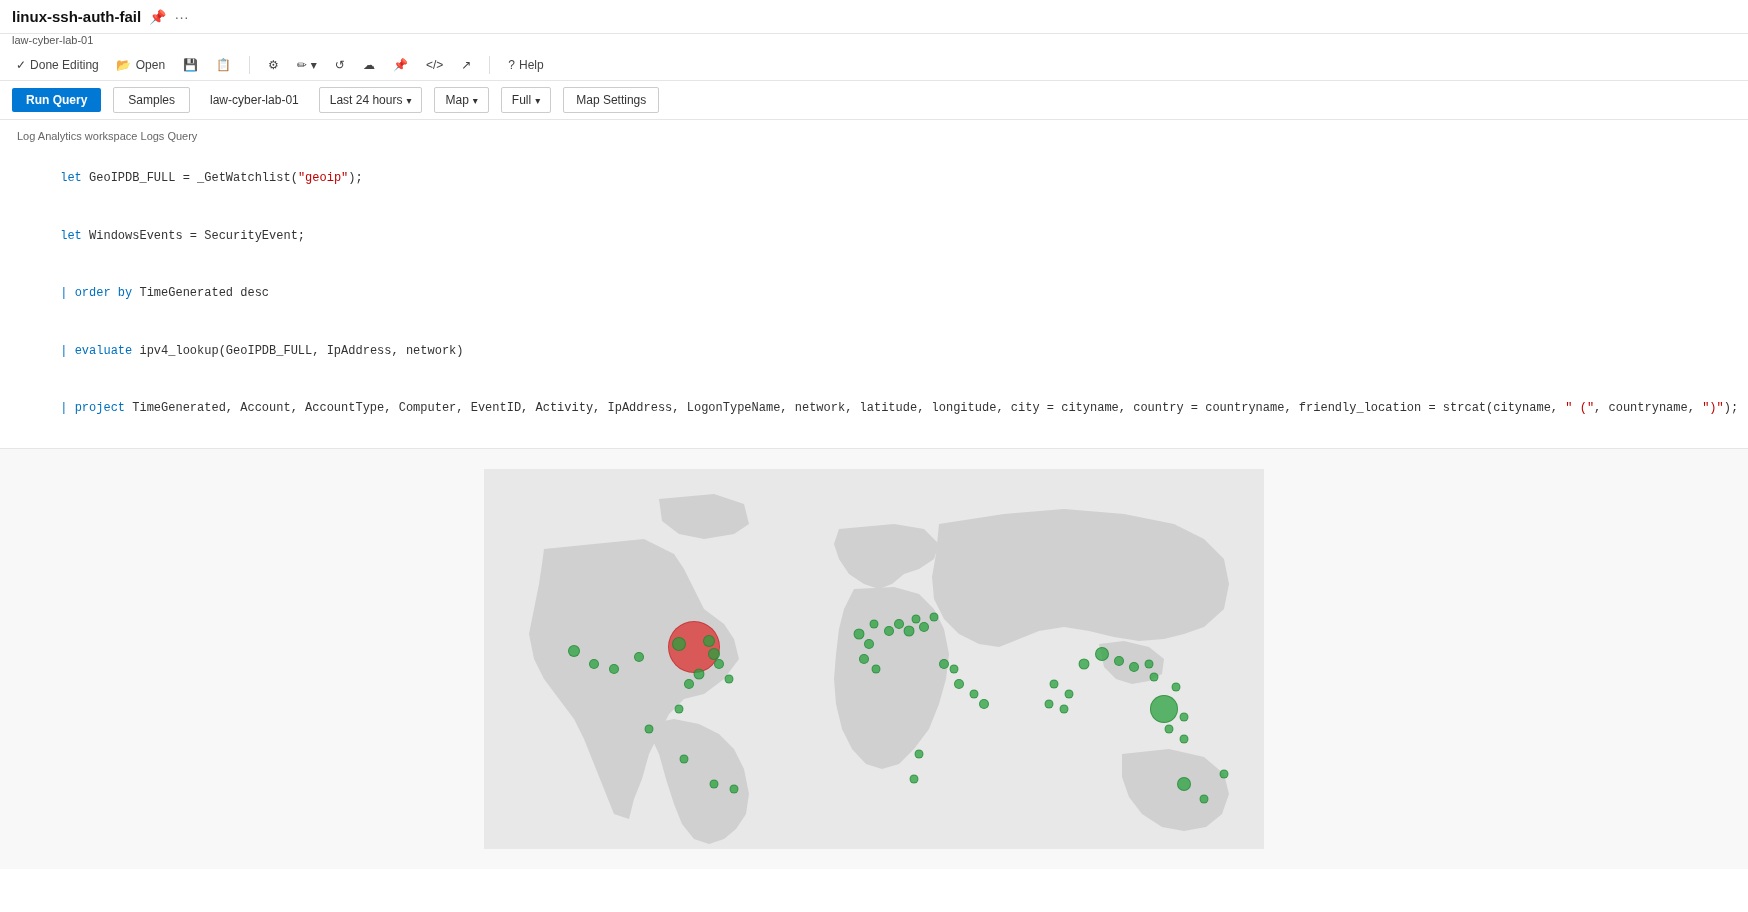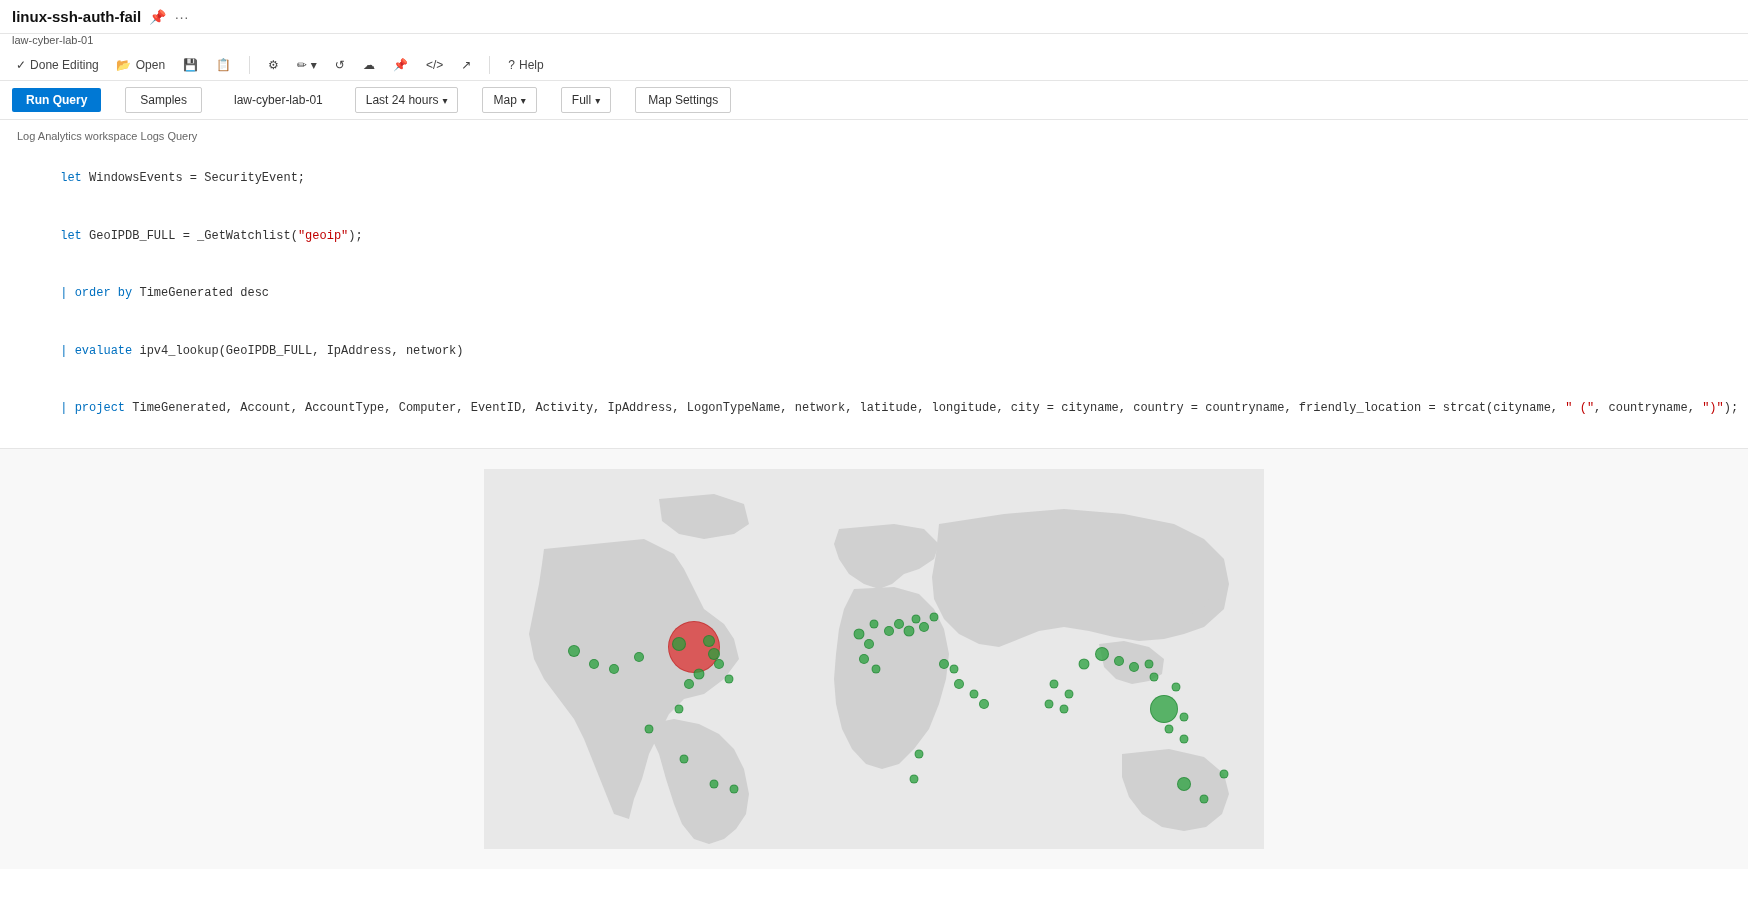--- a/index.html
+++ b/index.html
@@ -13,21 +13,21 @@
 
     
     .toolbar {
       display: flex; align-items: center; padding: 6px 12px; gap: 10px; background: #fff; border-bottom: 1px solid #e5e5e5;
     }
     .toolbar-item { display: flex; align-items: center; gap: 4px; font-size: 12px; color: #444; cursor: pointer; padding: 2px 4px; }
     .toolbar-sep { width: 1px; height: 18px; background: #ddd; margin: 0 4px; }
 
     
     .action-bar {
-      display: flex; align-items: center; padding: 6px 12px; gap: 24px; background: #fff; border-bottom: 1px solid #e5e5e5;
+      display: flex; align-items: center; padding: 6px 12px; gap: 12px; background: #fff; border-bottom: 1px solid #e5e5e5;
     }
     .btn-run { background: #0078d4; color: #fff; border: none; padding: 5px 14px; font-size: 12px; font-weight: 600; cursor: pointer; border-radius: 2px; }
     .btn-samples { background: #fff; color: #333; border: 1px solid #ccc; padding: 5px 14px; font-size: 12px; cursor: pointer; border-radius: 2px; }
     .btn-workspace { background: #fff; color: #333; border: none; padding: 5px 8px; font-size: 12px; cursor: pointer; }
     .dropdown-btn {
       background: #fff; color: #333; border: 1px solid #ccc; padding: 5px 10px; font-size: 12px; cursor: pointer;
       display: flex; align-items: center; gap: 4px; border-radius: 2px;
     }
     .dropdown-btn .arrow { font-size: 10px; }
     .btn-map-settings { background: #fff; color: #333; border: 1px solid #ccc; padding: 5px 12px; font-size: 12px; cursor: pointer; border-radius: 2px; }
@@ -125,24 +125,24 @@
     <span>Full</span>
     <span class="arrow">▾</span>
   </div>
   <button class="btn-map-settings">Map Settings</button>
 </div>
 
 <div class="query-area">
   <div class="query-label">Log Analytics workspace Logs Query</div>
   <div class="code-block">
     <span class="code-line">
+      <span class="kw-blue">let </span><span class="kw-normal">GeoIPDB_FULL = _GetWatchlist(</span><span class="kw-string">"geoip"</span><span class="kw-normal">);</span>
+    </span>
+    <span class="code-line">
       <span class="kw-blue">let </span><span class="kw-normal">WindowsEvents = SecurityEvent;</span>
-    </span>
-    <span class="code-line">
-      <span class="kw-blue">let </span><span class="kw-normal">GeoIPDB_FULL = _GetWatchlist(</span><span class="kw-string">"geoip"</span><span class="kw-normal">);</span>
     </span>
     <span class="code-line">
       <span class="kw-blue">| </span><span class="kw-blue">order by </span><span class="kw-normal">TimeGenerated desc</span>
     </span>
     <span class="code-line">
       <span class="kw-blue">| </span><span class="kw-blue">evaluate </span><span class="kw-normal">ipv4_lookup(GeoIPDB_FULL, IpAddress, network)</span>
     </span>
     <span class="code-line">
       <span class="kw-blue">| </span><span class="kw-blue">project </span><span class="kw-normal">TimeGenerated, Account, AccountType, Computer, EventID, Activity, IpAddress, LogonTypeName, network, latitude, longitude, city = cityname, country = countryname, friendly_location = strcat(cityname, </span><span class="kw-string">" ("</span><span class="kw-normal">, countryname, </span><span class="kw-string">")"</span><span class="kw-normal">);</span>
     </span>

